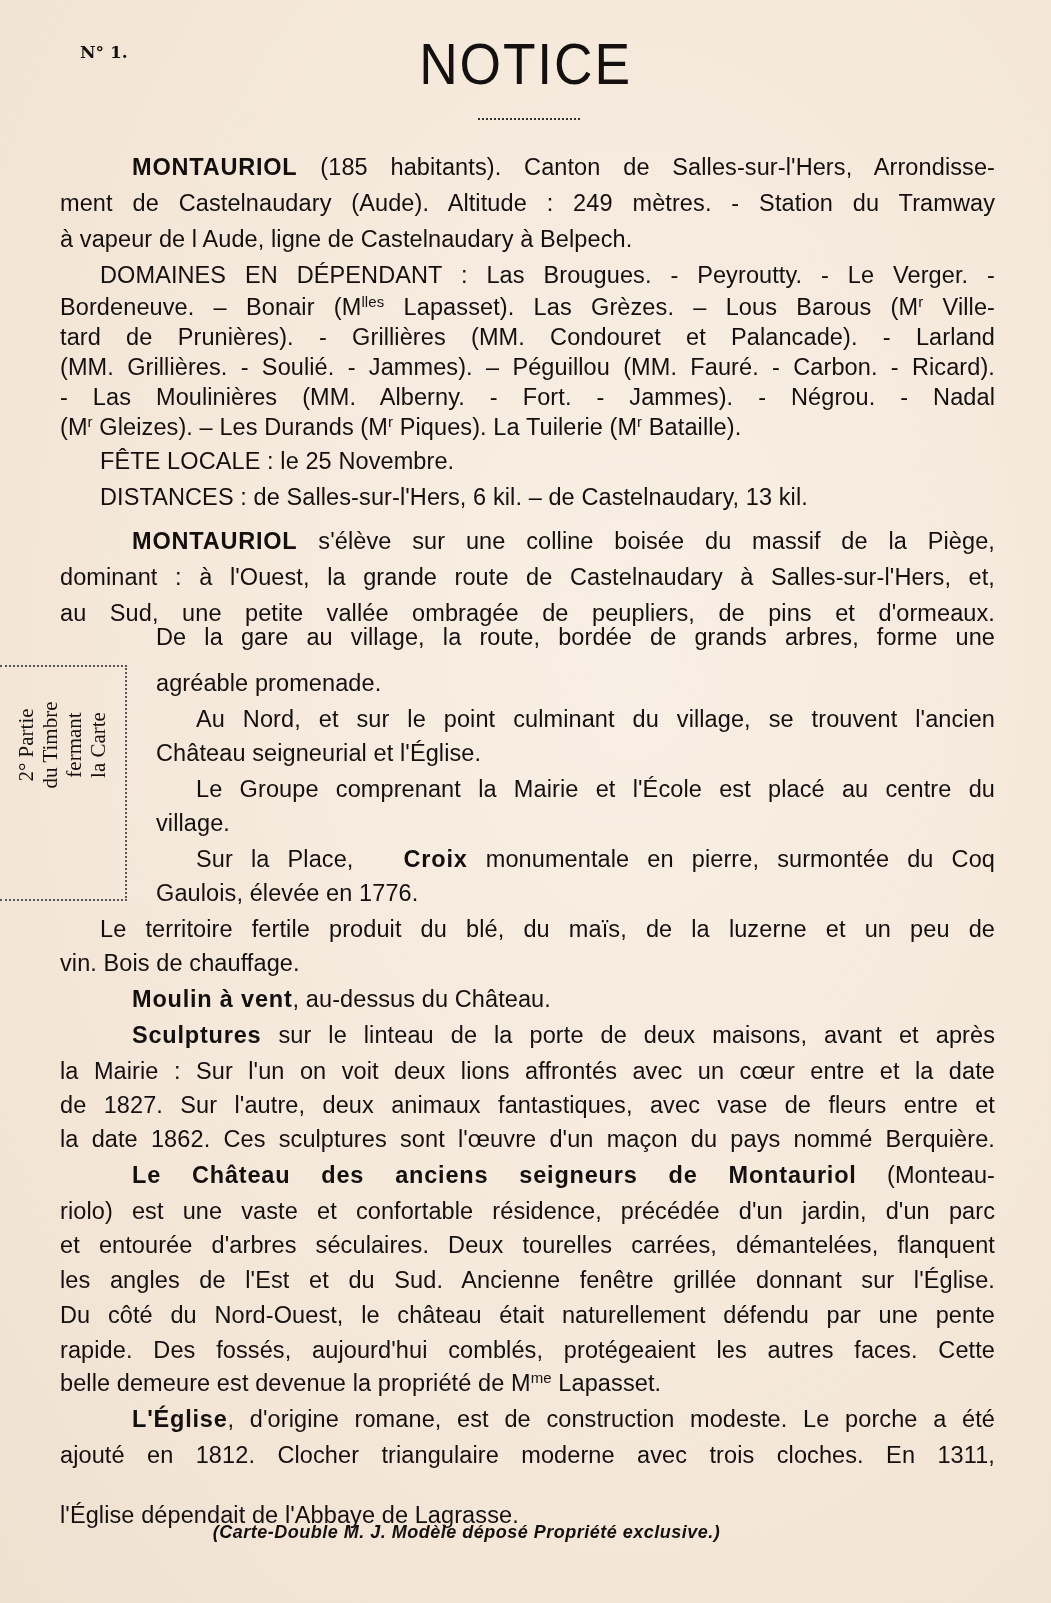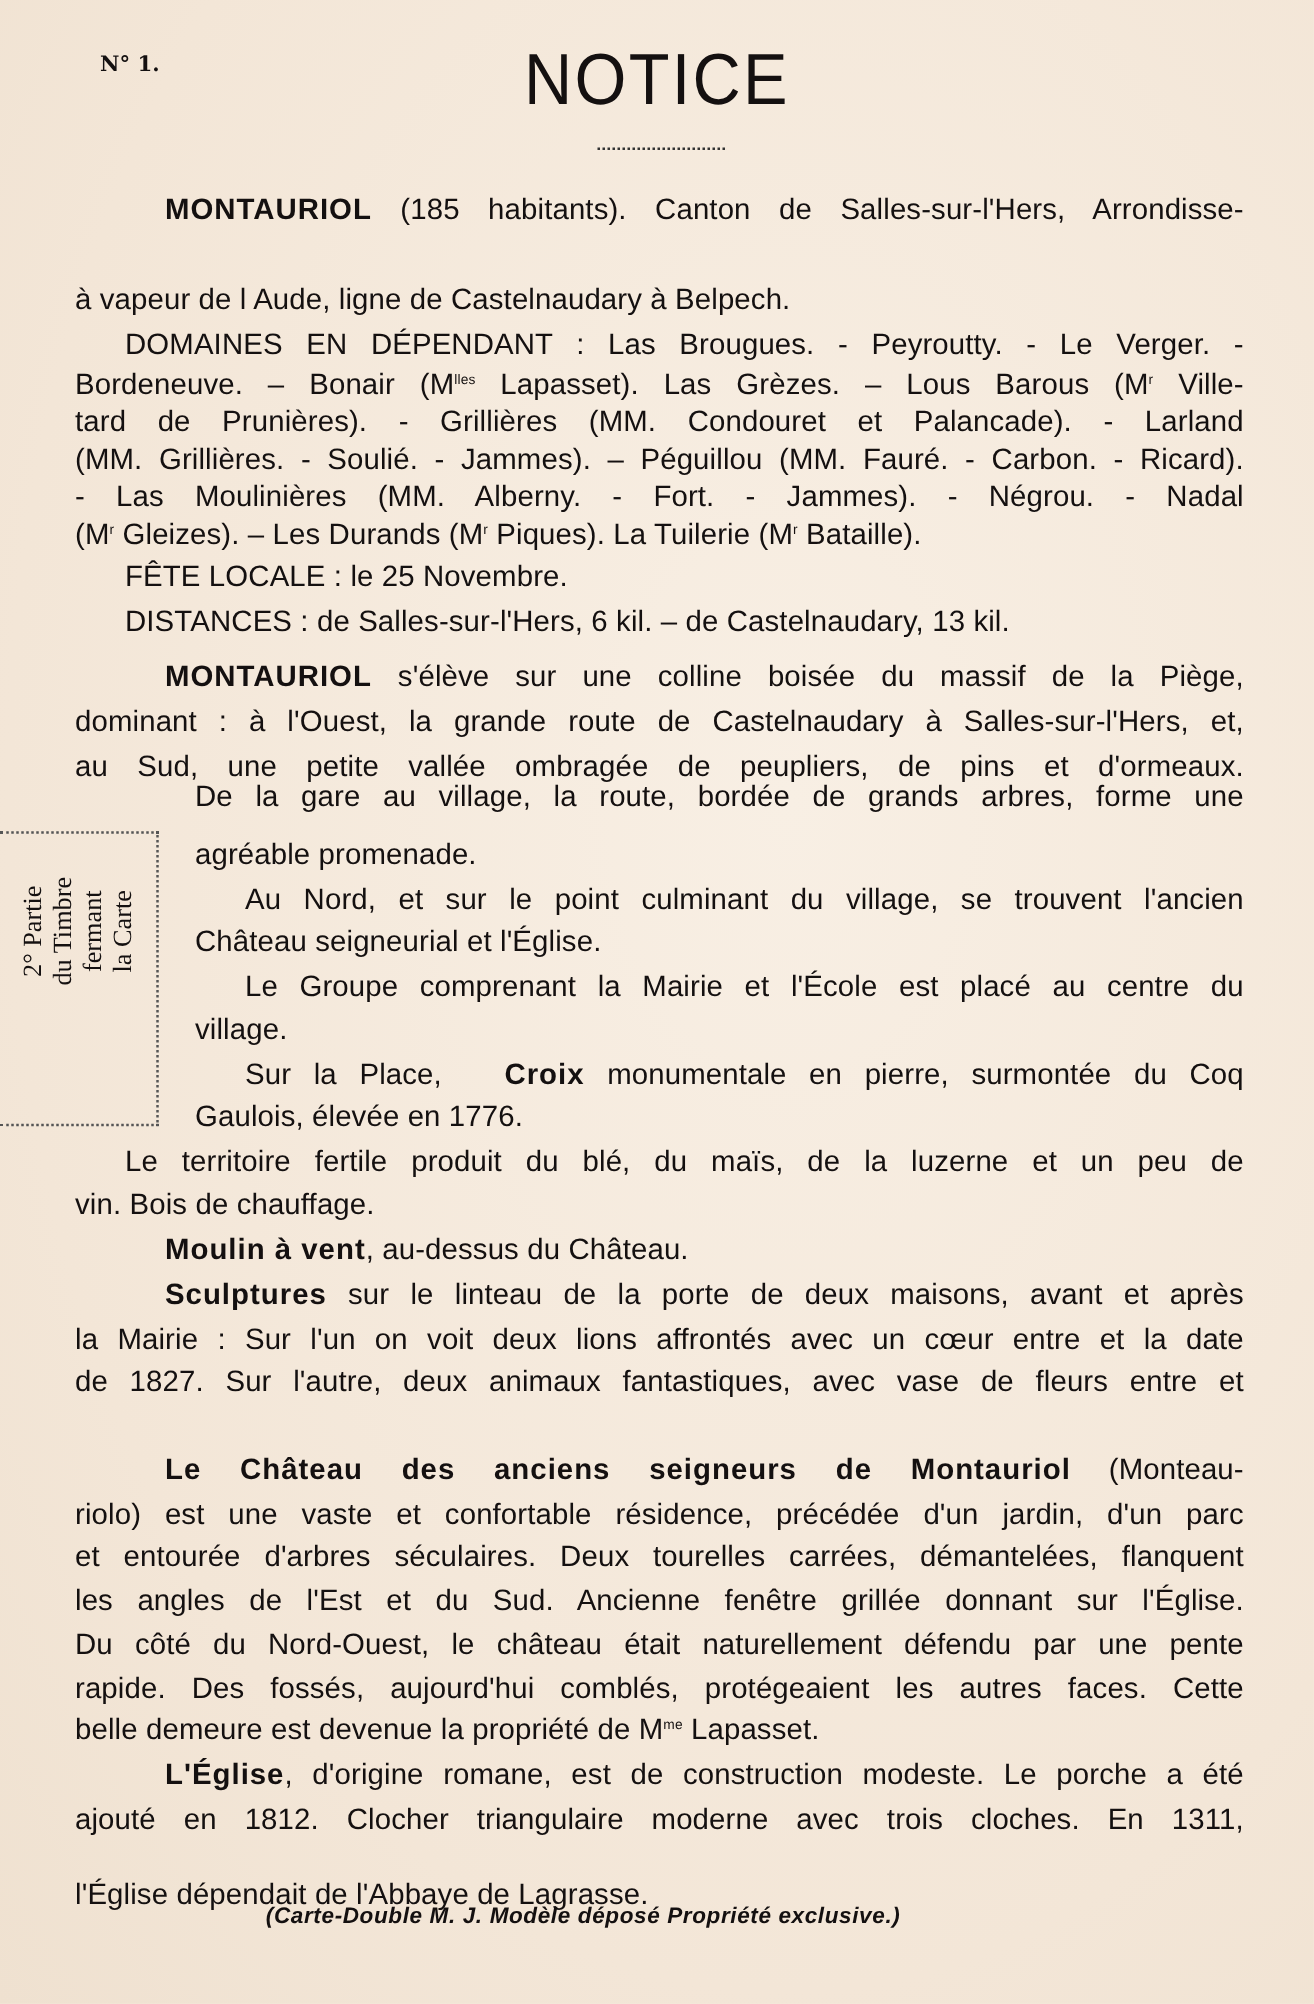--- a/index.html
+++ b/index.html
@@ -29,21 +29,21 @@
     position: absolute; left: 60px; width: 935px;
     font-size: 23.5px; line-height: 30px; white-space: nowrap;
     text-align: justify; text-align-last: justify;
     transform-origin: left center;
     letter-spacing: 0.1px;
   }
   .line.last { text-align-last: left; }
   .ind { text-indent: 40px; }
   .narrow { left: 156px; width: 839px; }
   .b { font-weight: bold; letter-spacing: 0.8px; margin-left: 32px; }
-  sup { font-size: 11px; vertical-align: 8px; line-height: 0; }
+  sup { font-size: 15px; vertical-align: 8px; line-height: 0; }
   .stamp {
     position: absolute; left: 0; top: 665px; width: 125px; height: 232px;
     border-top: 2px dotted #555; border-bottom: 2px dotted #555; border-right: 2px dotted #555;
   }
   .stamp-text {
     position: absolute; left: 14px; top: 845px;
     transform: rotate(-90deg); transform-origin: left top;
     font-family: "Liberation Serif", serif; font-size: 21px; line-height: 24px;
     text-align: center; width: 200px;
   }
@@ -62,20 +62,21 @@
 
   <div class="stamp"></div>
   <div class="stamp-text">
     <div>2° Partie</div>
     <div>du Timbre</div>
     <div>fermant</div>
     <div>la Carte</div>
   </div>
 
   <div class="line ind" style="top: 152px; white-space: nowrap;"><span class="b">MONTAURIOL</span><span> (185 habitants). Canton de Salles-sur-l'Hers, Arrondisse-</span></div>
+  <div class="line" style="top: 188px; white-space: nowrap;">ment de Castelnaudary (Aude). Altitude : 249 mètres. - Station du Tramway</div>
   <div class="line last" style="top: 224px; white-space: nowrap;">à vapeur de l Aude, ligne de Castelnaudary à Belpech.</div>
 
   <div class="line ind" style="top: 260px; white-space: nowrap;">DOMAINES EN DÉPENDANT : Las Brougues. - Peyroutty. - Le Verger. -</div>
   <div class="line" style="top: 292px; white-space: nowrap;"><span>Bordeneuve. – Bonair (M</span><sup>lles</sup><span> Lapasset).   Las Grèzes. – Lous Barous (M</span><sup>r</sup><span> Ville-</span></div>
   <div class="line" style="top: 322px; white-space: nowrap;">tard de Prunières). - Grillières (MM. Condouret et Palancade). - Larland</div>
   <div class="line" style="top: 352px; white-space: nowrap;">(MM. Grillières. - Soulié. - Jammes). – Péguillou (MM. Fauré. - Carbon. - Ricard).</div>
   <div class="line" style="top: 382px; white-space: nowrap;">- Las Moulinières (MM. Alberny. - Fort. - Jammes). - Négrou. - Nadal</div>
   <div class="line last" style="top: 412px; white-space: nowrap;"><span>(M</span><sup>r</sup><span> Gleizes). – Les Durands (M</span><sup>r</sup><span> Piques).   La Tuilerie (M</span><sup>r</sup><span> Bataille).</span></div>
 
   <div class="line ind last" style="top: 446px; white-space: nowrap;">FÊTE LOCALE : le 25 Novembre.</div>
@@ -94,20 +95,21 @@
   <div class="line narrow ind" style="top: 844px; white-space: nowrap;"><span>Sur la Place, </span><span class="b">Croix</span><span> monumentale en pierre, surmontée du Coq</span></div>
   <div class="line narrow last" style="top: 878px; white-space: nowrap;">Gaulois, élevée en 1776.</div>
 
   <div class="line ind" style="top: 914px; white-space: nowrap;">Le territoire fertile produit du blé, du maïs, de la luzerne et un peu de</div>
   <div class="line last" style="top: 948px; white-space: nowrap;">vin. Bois de chauffage.</div>
   <div class="line ind last" style="top: 984px; white-space: nowrap;"><span class="b">Moulin à vent</span><span>, au-dessus du Château.</span></div>
 
   <div class="line ind" style="top: 1020px; white-space: nowrap;"><span class="b">Sculptures</span><span> sur le linteau de la porte de deux maisons, avant et après</span></div>
   <div class="line" style="top: 1056px; white-space: nowrap;">la Mairie : Sur l'un on voit deux lions affrontés avec un cœur entre et la date</div>
   <div class="line" style="top: 1090px; white-space: nowrap;">de 1827. Sur l'autre, deux animaux fantastiques, avec vase de fleurs entre et</div>
+  <div class="line" style="top: 1124px; white-space: nowrap;">la date 1862. Ces sculptures sont l'œuvre d'un maçon du pays nommé Berquière.</div>
 
   <div class="line ind" style="top: 1160px; white-space: nowrap;"><span class="b">Le Château des anciens seigneurs de Montauriol</span><span> (Monteau-</span></div>
   <div class="line" style="top: 1196px; white-space: nowrap;">riolo) est une vaste et confortable résidence, précédée d'un jardin, d'un parc</div>
   <div class="line" style="top: 1230px; white-space: nowrap;">et entourée d'arbres séculaires. Deux tourelles carrées, démantelées, flanquent</div>
   <div class="line" style="top: 1265px; white-space: nowrap;">les angles de l'Est et du Sud. Ancienne fenêtre grillée donnant sur l'Église.</div>
   <div class="line" style="top: 1300px; white-space: nowrap;">Du côté du Nord-Ouest, le château était naturellement défendu par une pente</div>
   <div class="line" style="top: 1335px; white-space: nowrap;">rapide. Des fossés, aujourd'hui comblés, protégeaient les autres faces. Cette</div>
   <div class="line last" style="top: 1368px; white-space: nowrap;"><span>belle demeure est devenue la propriété de M</span><sup>me</sup><span> Lapasset.</span></div>
 
   <div class="line ind" style="top: 1404px; white-space: nowrap;"><span class="b">L'Église</span><span>, d'origine romane, est de construction modeste. Le porche a été</span></div>

